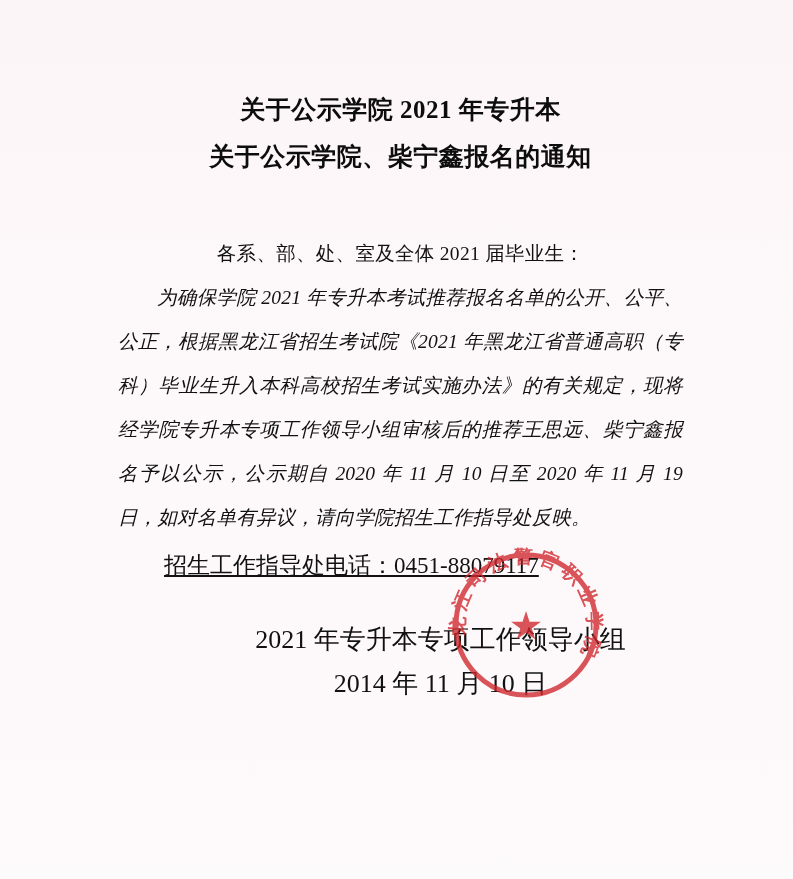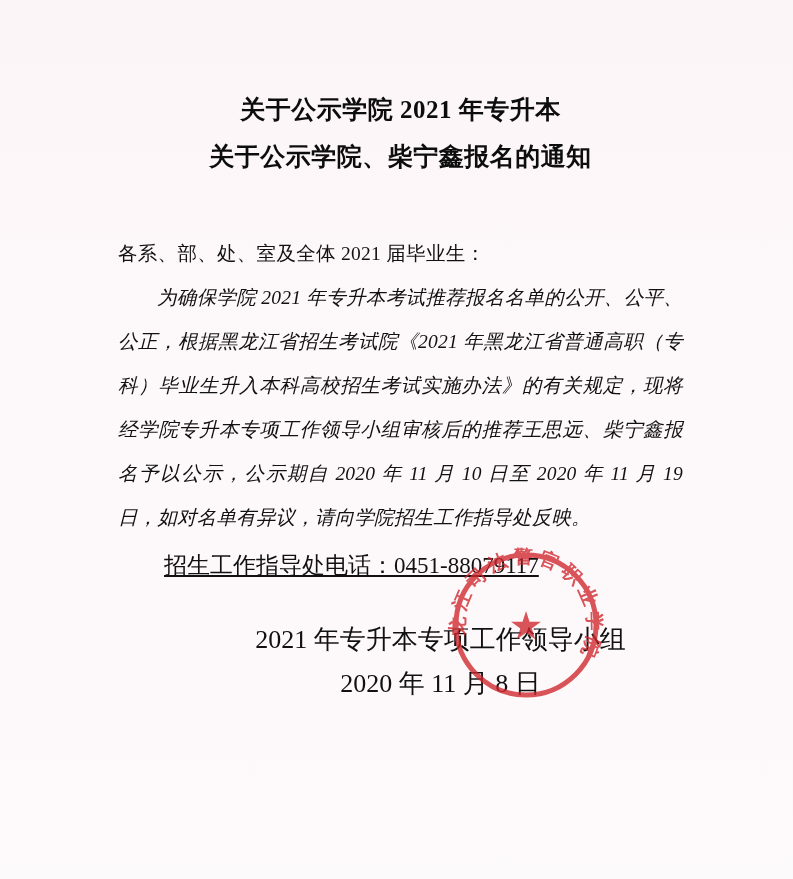--- a/index.html
+++ b/index.html
@@ -39,20 +39,21 @@
   }
   .title-line {
     display: block;
     white-space: nowrap;
   }
   .salutation {
     margin-top: 52px;
     font-size: 19.5px;
     line-height: 44px;
     letter-spacing: 0.3px;
+    text-align: center;
   }
   .para {
     font-size: 19.5px;
     line-height: 44px;
     letter-spacing: 0.2px;
     text-align: justify;
     text-justify: inter-ideograph;
   }
   .para.indent {
     text-indent: 2em;
@@ -107,21 +108,21 @@
     </div>
 
     <div class="salutation">各系、部、处、室及全体 2021 届毕业生：</div>
 
     <div class="para indent para-main">为确保学院 2021 年专升本考试推荐报名名单的公开、公平、公正，根据黑龙江省招生考试院《2021 年黑龙江省普通高职（专科）毕业生升入本科高校招生考试实施办法》的有关规定，现将经学院专升本专项工作领导小组审核后的推荐王思远、柴宁鑫报名予以公示，公示期自 2020 年 11 月 10 日至 2020 年 11 月 19 日，如对名单有异议，请向学院招生工作指导处反映。</div>
 
     <div class="phone-line">招生工作指导处电话：0451-88079117</div>
 
     <div class="signature">
       <span class="sig-line">2021 年专升本专项工作领导小组</span>
-      <span class="sig-line">2020 年 11 月 8 日</span>
+      <span class="sig-line">2014 年 11 月 10 日</span>
     </div>
 
   </div>
 
   <div class="seal">
     <svg width="166" height="166" viewBox="0 0 166 166" xmlns="http://www.w3.org/2000/svg">
       <defs>
         <path id="sealArc" d="M 83,83 m -62,0 a 62,62 0 1,1 124,0 a 62,62 0 1,1 -124,0"></path>
       </defs>
       <g opacity="0.78">

